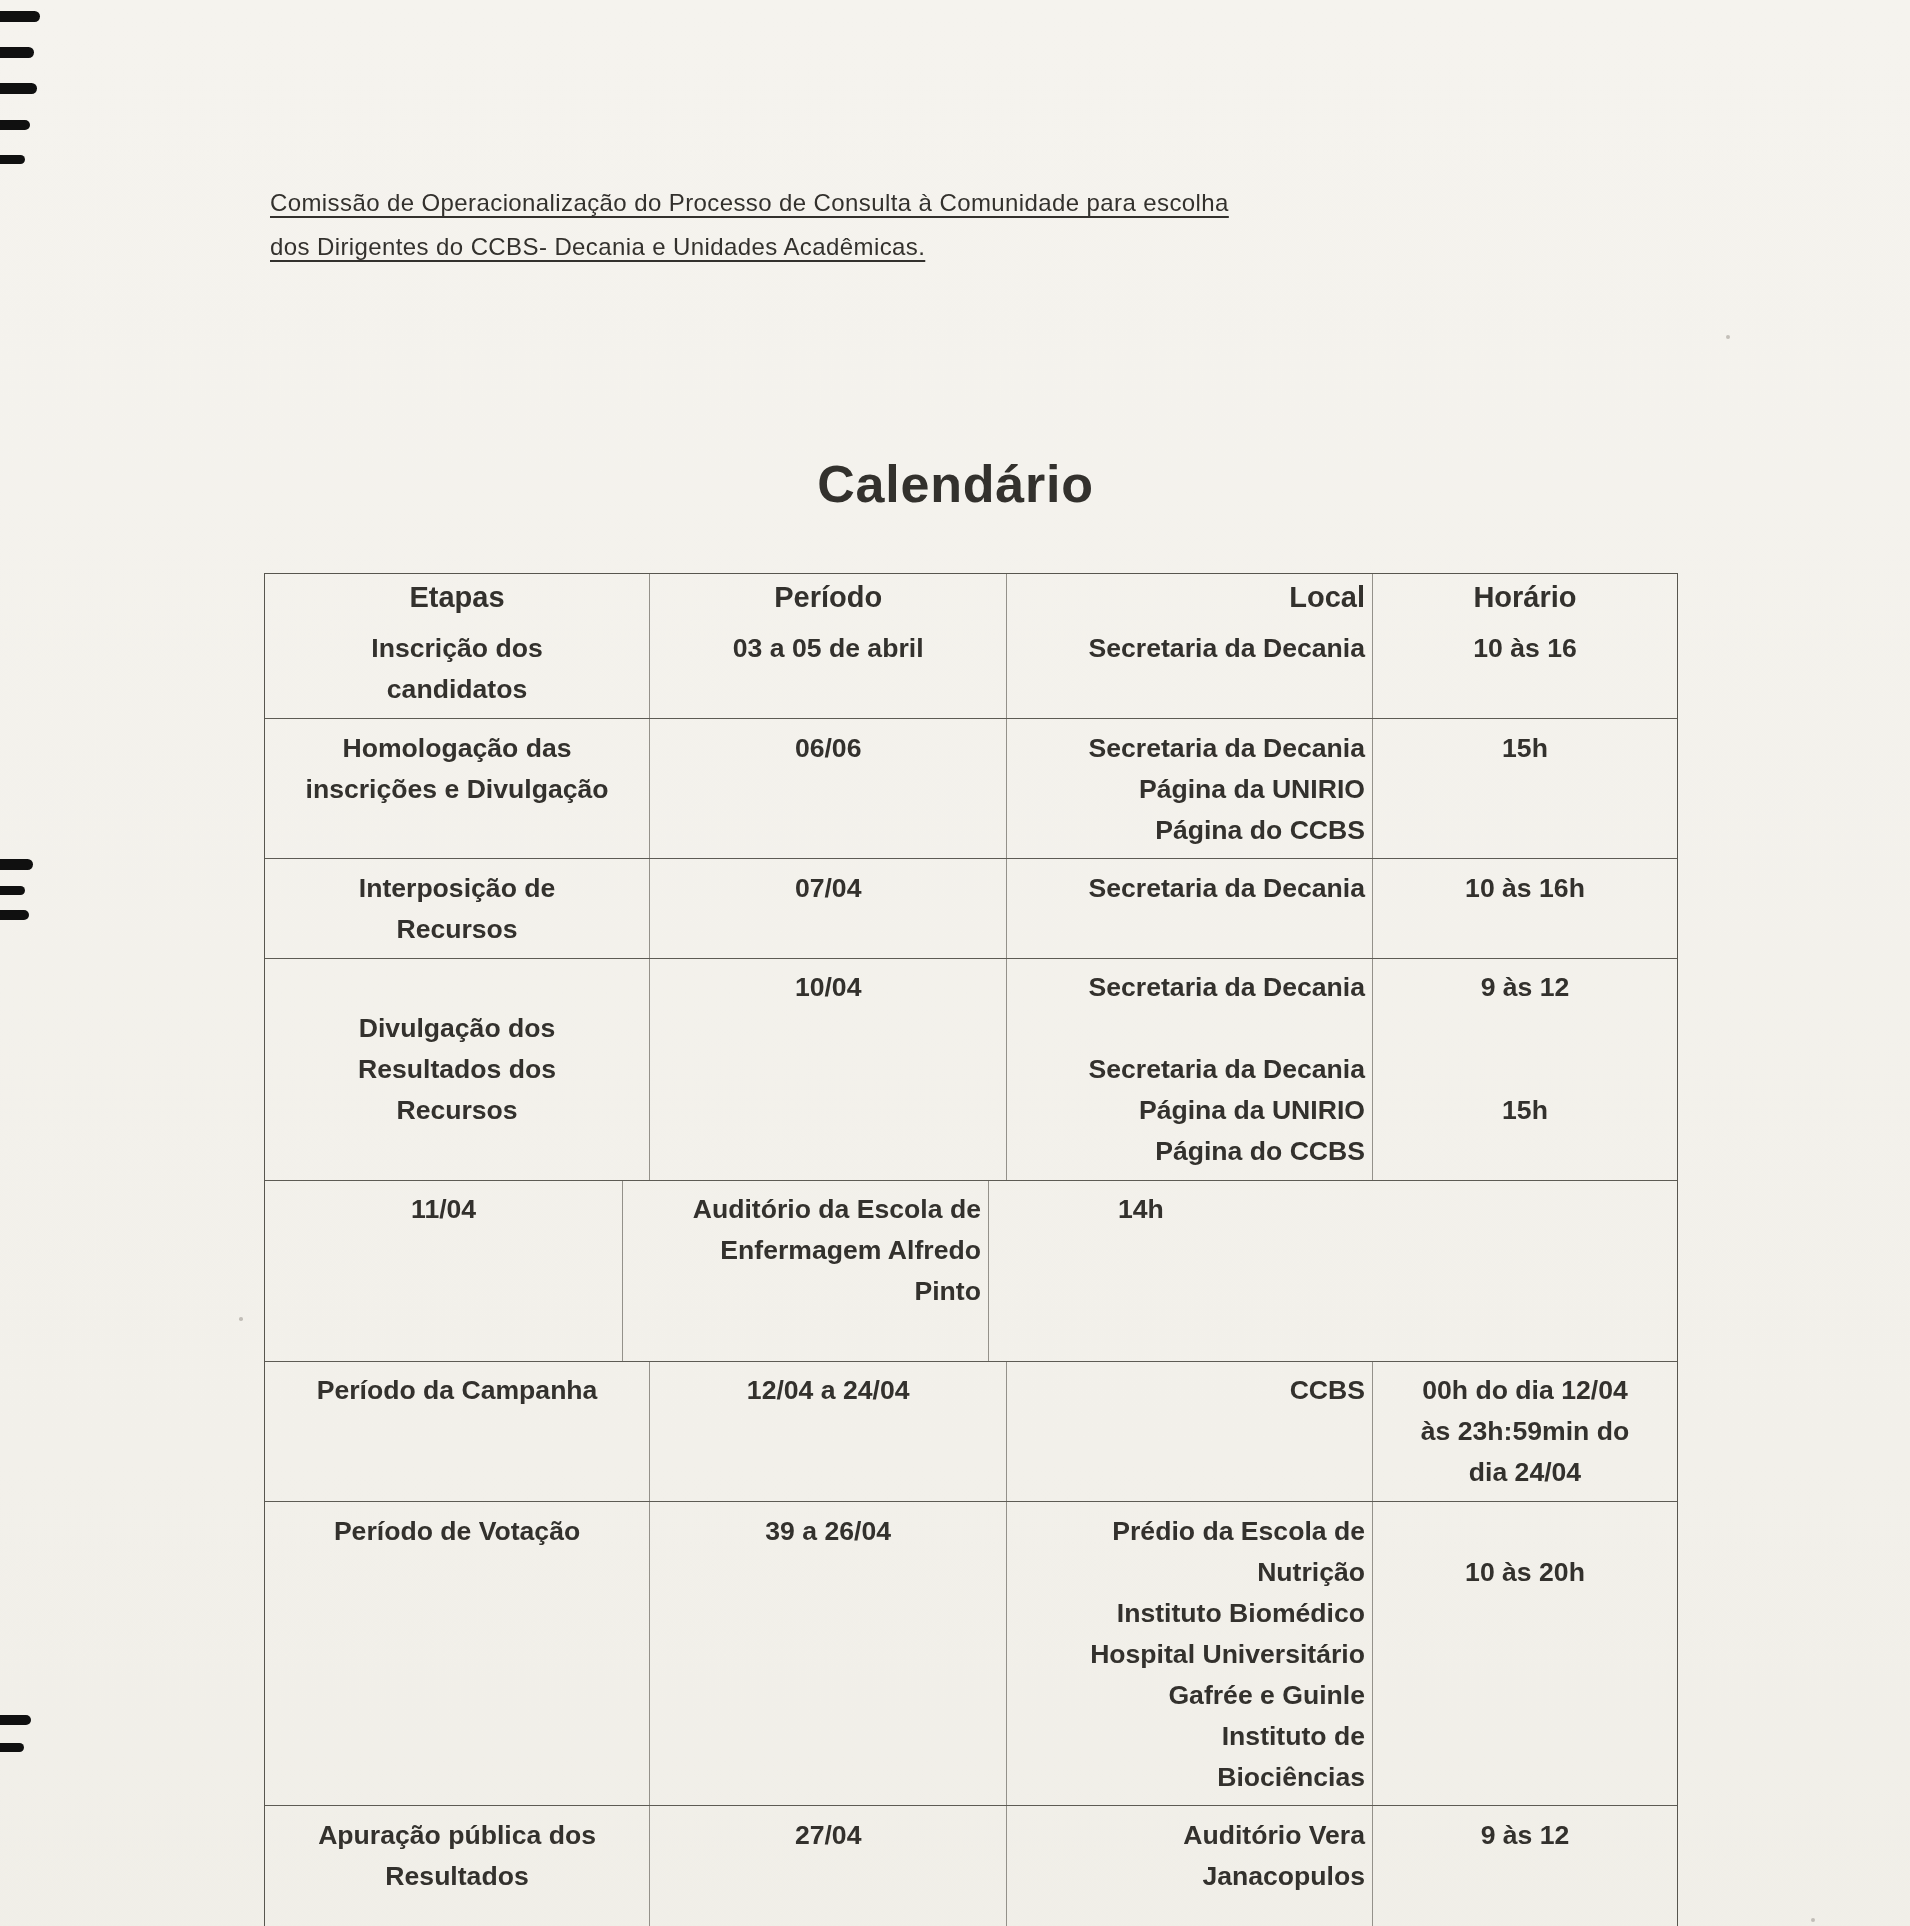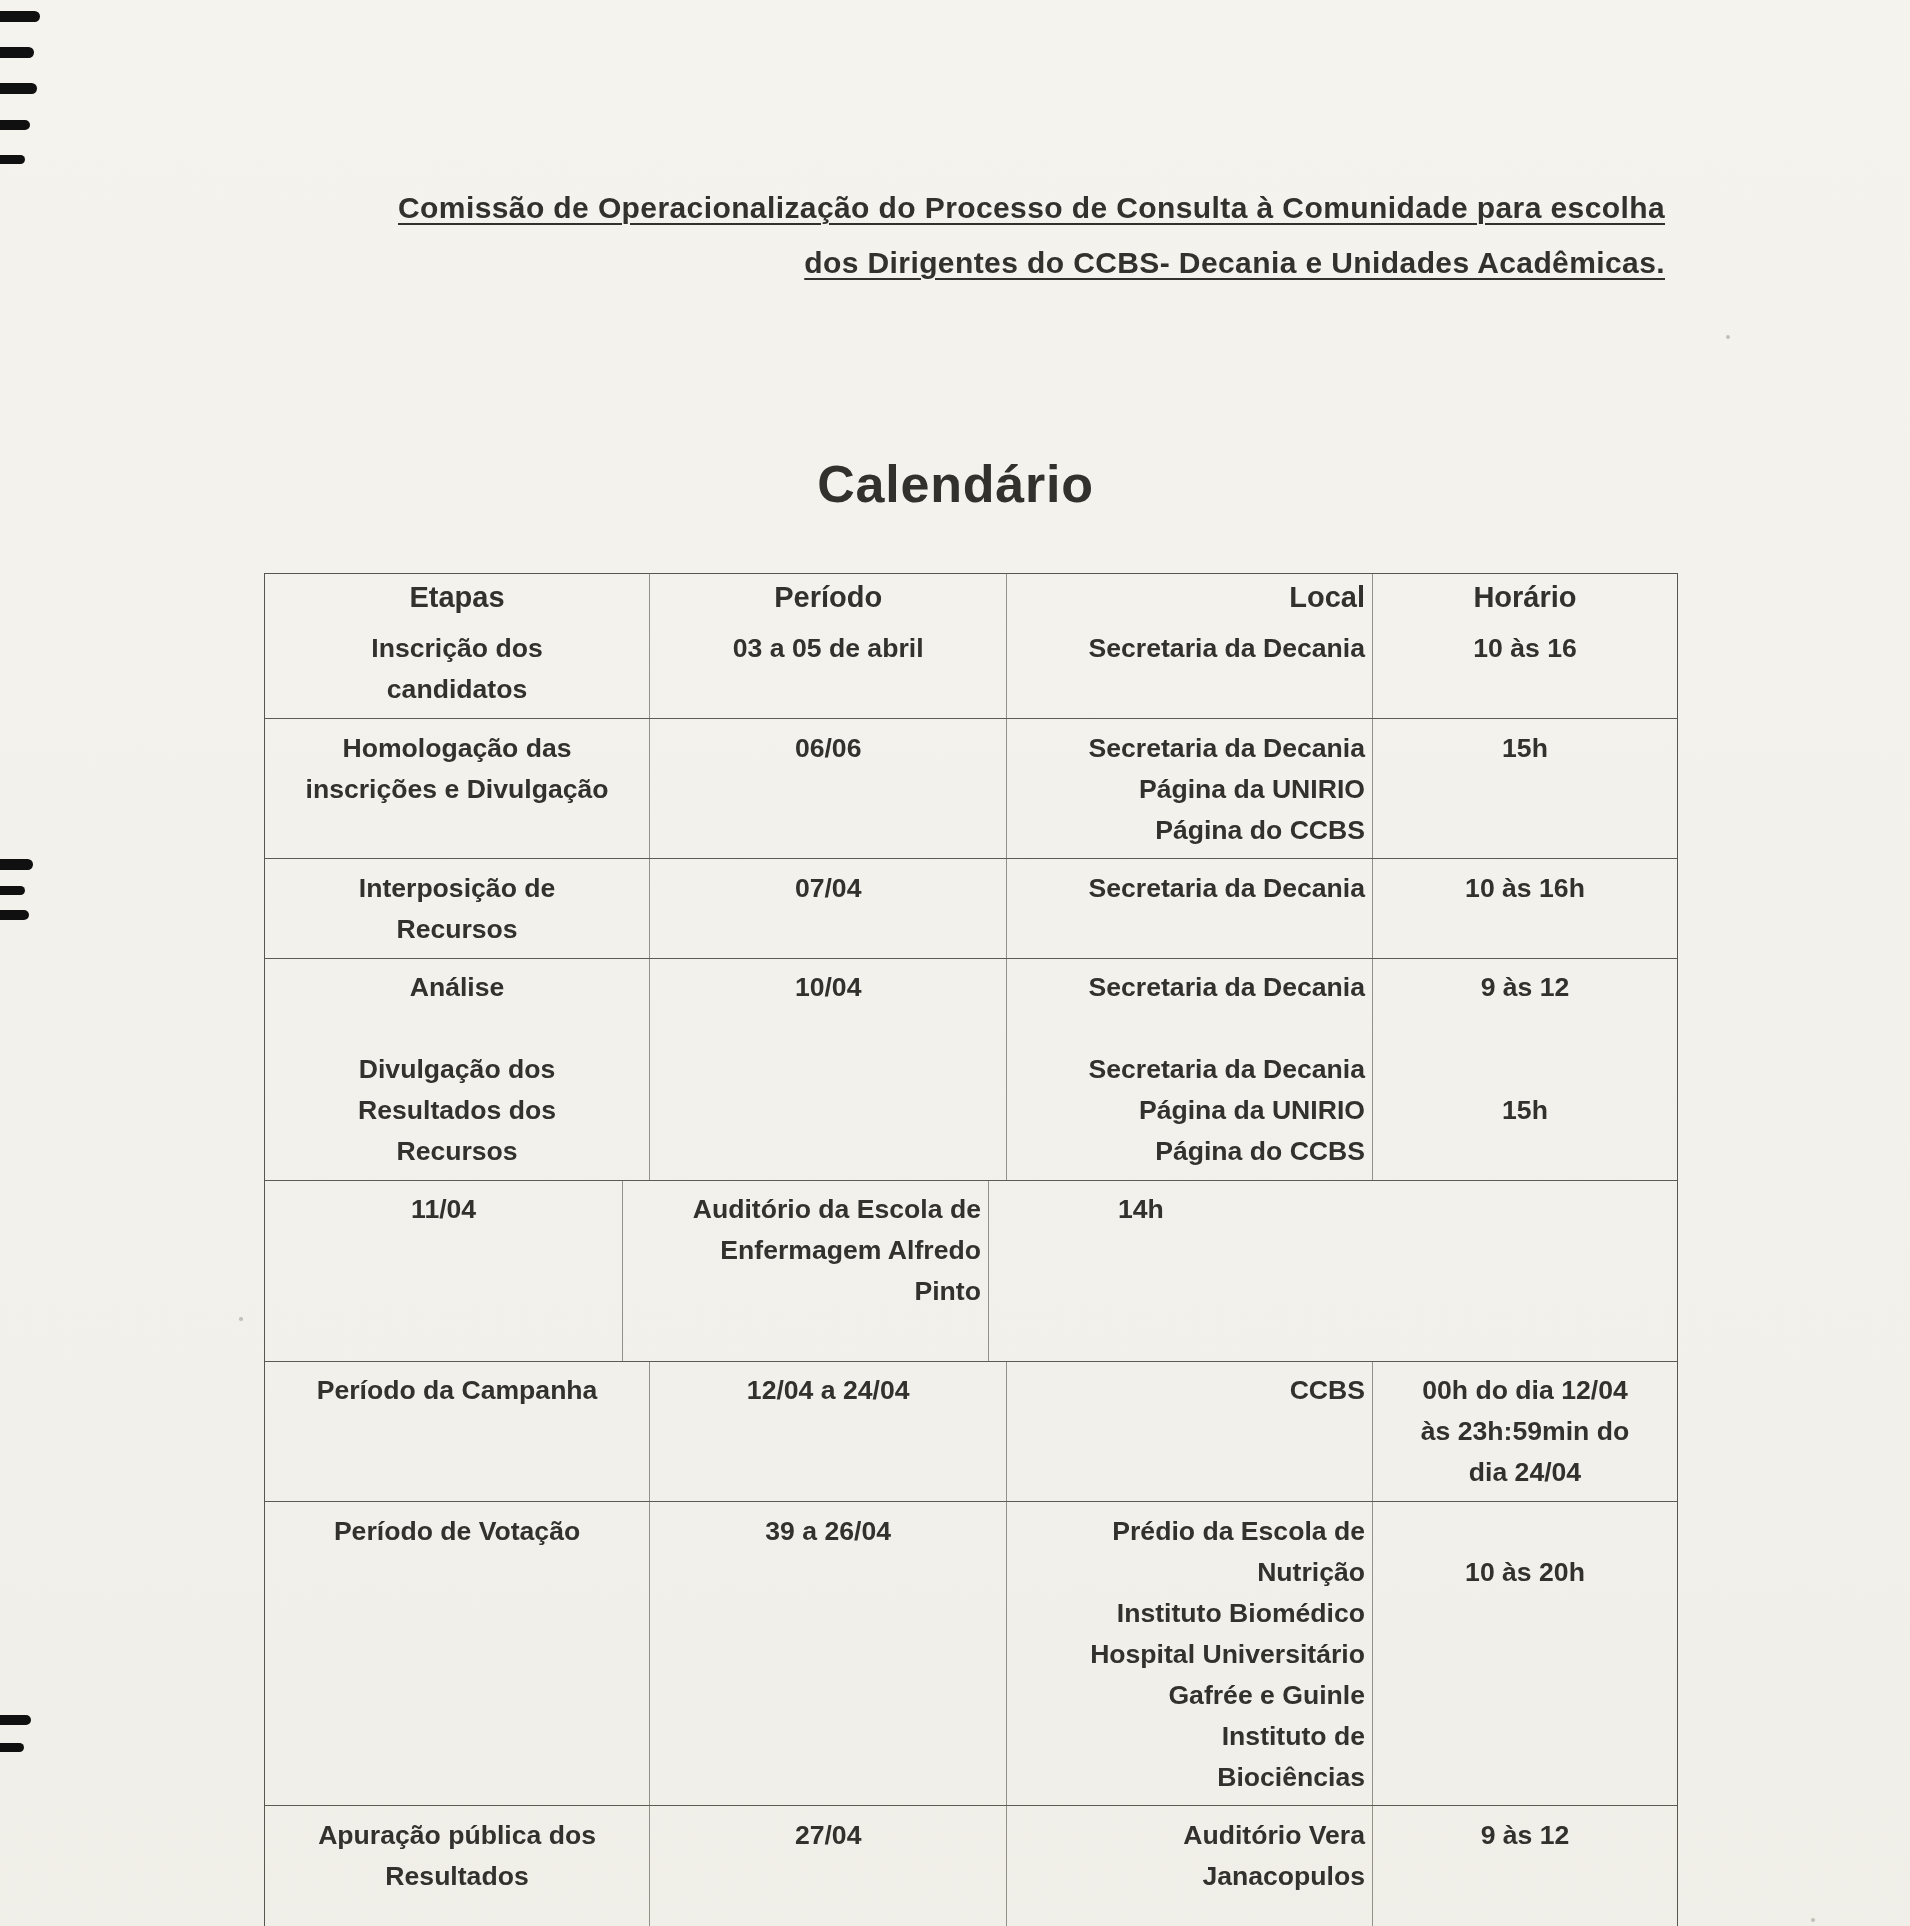--- a/index.html
+++ b/index.html
@@ -27,23 +27,23 @@
     background: #9a968e;
     border-radius: 50%;
     opacity: .55;
   }
   
   .doc-title {
     position: absolute;
     top: 181px;
     left: 270px;
     width: 1395px;
-    text-align: right;
-    font-size: 30px;
-    font-weight: bold;
+    text-align: left;
+    font-size: 24px;
+    font-weight: normal;
     line-height: 1.82;
     letter-spacing: 0.4px;
   }
   .doc-title .title-line {
     text-decoration: underline;
     text-decoration-thickness: 2.3px;
     text-underline-offset: 4.6px;
   }
   .calendar-heading {
     position: absolute;
@@ -175,21 +175,20 @@
           </div>
           <div class="cell col2">
             <div class="line">Secretaria da Decania</div>
           </div>
           <div class="cell col3">
             <div class="line">10 às 16h</div>
           </div>
         </div>
         <div class="row">
           <div class="cell col0">
-            <div class="line">Análise</div>
             <div class="line">&nbsp;</div>
             <div class="line">Divulgação dos</div>
             <div class="line">Resultados dos</div>
             <div class="line">Recursos</div>
           </div>
           <div class="cell col1">
             <div class="line">10/04</div>
           </div>
           <div class="cell col2">
             <div class="line">Secretaria da Decania</div>

